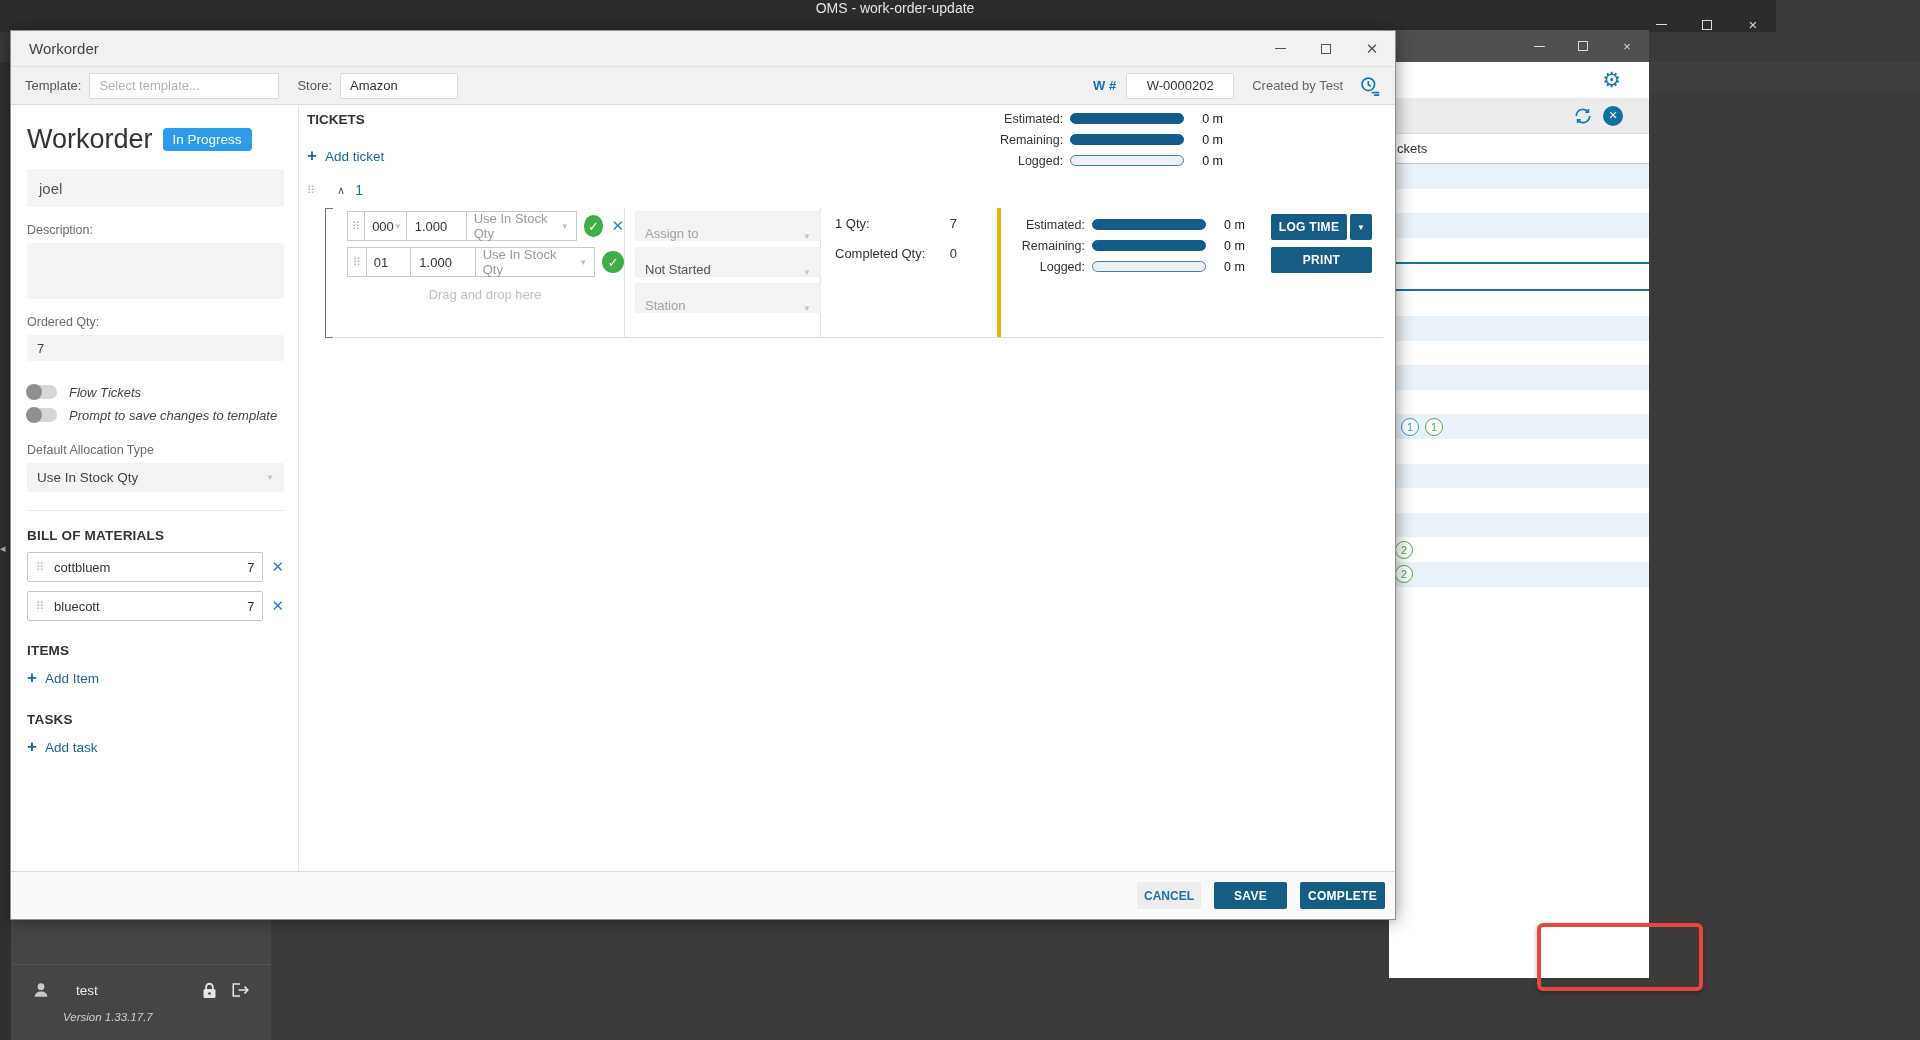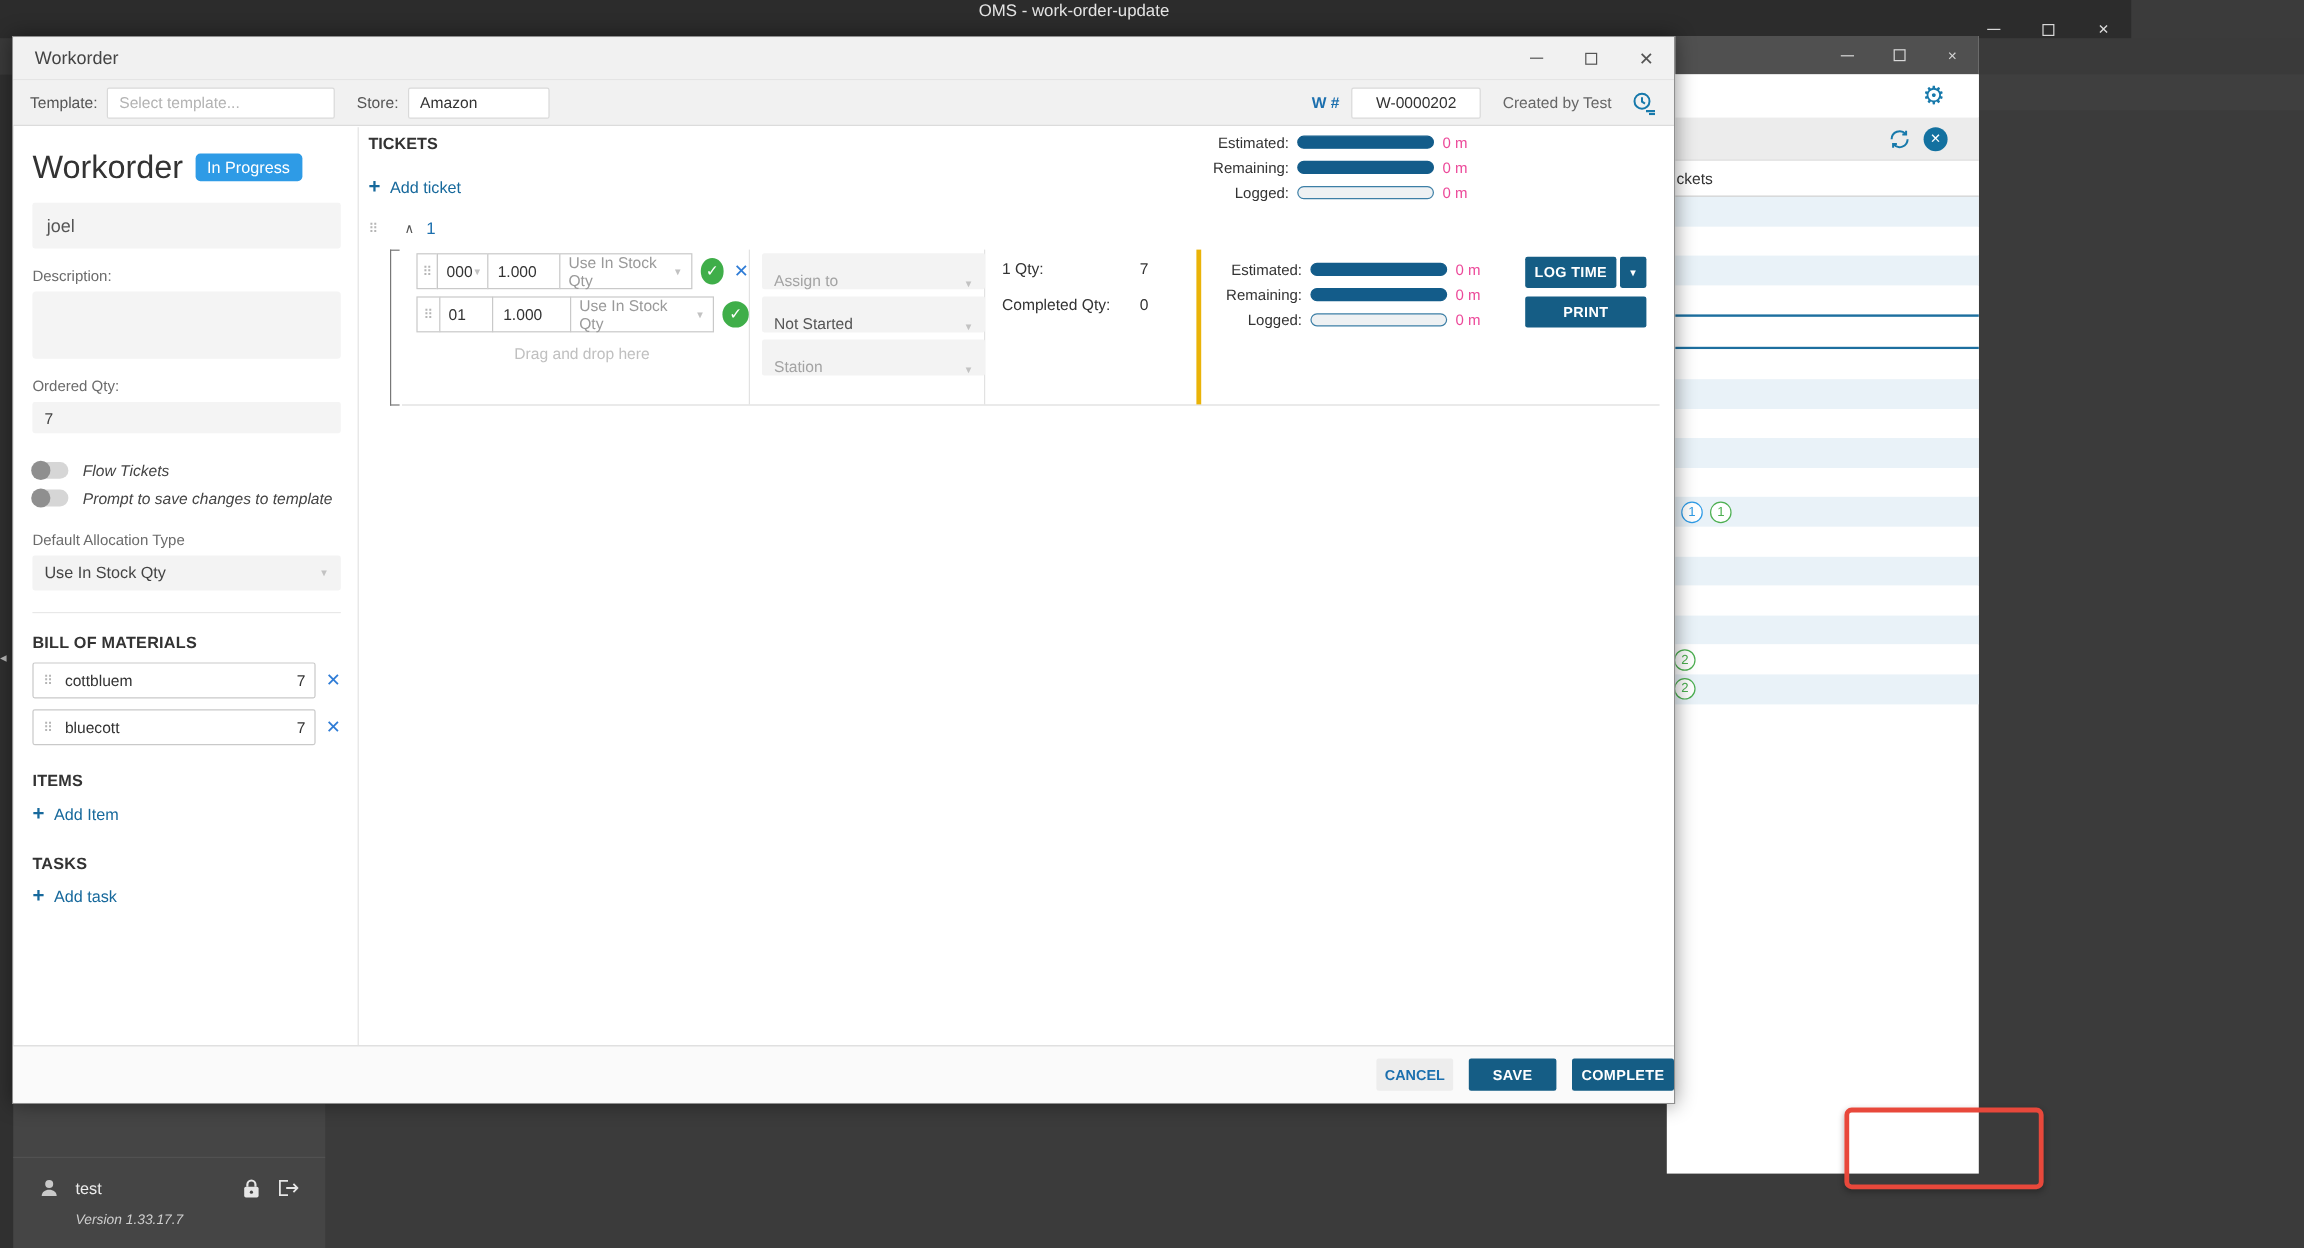--- a/index.html
+++ b/index.html
@@ -25,21 +25,21 @@
   .rail-arrow{position:absolute;left:0px;top:480px;color:#b9b9b9;font-size:11px;}
   .side-list{position:absolute;left:11px;top:0;right:0;}
   .side-item{height:30px;display:flex;align-items:center;padding-left:10px;color:#f2f2f2;font-size:13.5px;border-top:1px solid #515151;position:relative;}
   .side-item.first{border-top:none;}
   .side-item.sub{border-top:none;padding-left:44px;color:#eaeaea;}
   .side-icon{width:20px;height:20px;margin-right:14px;display:flex;align-items:center;justify-content:center;color:#a8a8a8;font-size:18px;}
   .side-badge{margin-left:auto;margin-right:26px;font-size:13px;color:#f2f2f2;}
   .side-chevron{position:absolute;right:10px;color:#9f9f9f;font-size:10px;}
   .side-user{position:absolute;left:11px;right:0;bottom:0;height:76px;border-top:1px solid #515151;color:#ececec;}
   .user-row{display:flex;align-items:center;height:34px;margin-top:8px;padding:0 22px 0 20px;}
-  .user-name{margin-left:12px;font-size:13.5px;}
+  .user-name{margin-left:25px;font-size:13.5px;}
   .user-icons{margin-left:auto;display:flex;gap:14px;align-items:center;}
   .version{margin-left:52px;margin-top:4px;font-size:11.5px;color:#cfcfcf;font-style:italic;}
 
   
   .tabbar{position:absolute;left:271px;top:62px;width:1649px;height:30px;background:#3f3f3f;display:flex;gap:17px;padding-left:1px;}
   .tab{height:30px;display:flex;align-items:center;background:#4b4b4b;color:#d8d8d8;font-size:13px;}
   .tab .tab-label{padding:0 26px 0 12px;}
   .tab .tab-close{padding-right:10px;color:#bdbdbd;font-size:13px;}
   .tab.active{background:#6e6e6e;color:#fff;}
   .tab1{width:138px}.tab2{width:133px}.tab3{width:135px}
@@ -110,21 +110,21 @@
   .add-link{display:flex;align-items:center;margin-top:10px;color:#17699c;font-size:13.5px;}
   .add-plus{font-size:17px;font-weight:bold;margin-right:8px;}
 
   
   .tk-heading{position:absolute;left:8px;top:6px;font-size:13.5px;font-weight:bold;color:#333;}
   .tk-totals{position:absolute;right:172px;top:2px;}
   .prog-row{display:flex;align-items:center;height:21px;}
   .prog-label{width:70px;text-align:right;font-size:12.5px;color:#333;margin-right:7px;}
   .pill{width:114px;height:11px;border-radius:6px;background:#135c8a;border:1px solid #135c8a;}
   .pill.empty{background:#eef1f3;border:1px solid #3d7fa6;}
-  .prog-val{margin-left:7px;font-size:12.5px;color:#ec4899;}
+  .prog-val{margin-left:18px;font-size:12.5px;color:#0f172a;}
   .tk-add{position:absolute;left:8px;top:40px;}
   .tk-group-head{position:absolute;left:8px;top:76px;display:flex;align-items:center;}
   .grp-chevron{margin-left:12px;color:#555;font-size:11px;}
   .grp-num{margin-left:10px;color:#1b6fae;font-size:14px;}
   .tk-bracket{position:absolute;left:26px;top:102px;height:130px;width:8px;border-left:1px solid #777;border-top:1px solid #777;border-bottom:1px solid #777;}
   .tk-card{position:absolute;left:36px;right:12px;top:102px;height:130px;border-bottom:1px solid #ddd;display:flex;}
   .tk-col1{width:290px;border-right:1px solid #e2e2e2;padding:3px 0 0 12px;}
   .tk-col2{width:196px;border-right:1px solid #e2e2e2;padding:3px 0 0 10px;}
   .tk-col3{width:180px;border-right:4px solid #eab308;padding:8px 12px 0 14px;}
   .tk-col4{width:270px;padding:6px 0 0 14px;}
@@ -142,21 +142,21 @@
   .sel-box .val{color:#555;}
   .sel-box .ph{color:#a3a3a3;}
   .qtyline{display:flex;font-size:13px;color:#333;margin-bottom:15px;}
   .qtyline .v{margin-left:auto;padding-right:28px;}
   .btn{background:#155d85;color:#fff;font-size:12px;font-weight:bold;display:flex;align-items:center;justify-content:center;border-radius:2px;letter-spacing:.3px;}
   .logtime-row{display:flex;}
   .btn-logtime{width:76px;height:26px;}
   .btn-logtime-arrow{width:22px;height:26px;margin-left:3px;font-size:8px;}
   .btn-print{width:101px;height:26px;margin-top:7px;}
 
-  .modal-footer{position:absolute;left:0;bottom:0;right:0;height:48px;background:#fafafa;border-top:1px solid #d9d9d9;display:flex;align-items:center;justify-content:flex-end;gap:13px;}
+  .modal-footer{position:absolute;left:0;bottom:0;right:0;height:48px;background:#fafafa;border-top:1px solid #d9d9d9;display:flex;align-items:center;justify-content:flex-end;gap:13px;padding-right:10px;}
   .btn-cancel{width:64px;height:27px;background:#ededed;color:#1b6fae;font-size:12px;font-weight:bold;display:flex;align-items:center;justify-content:center;border-radius:2px;}
   .btn-save{width:73px;height:27px;}
   .btn-complete{width:85px;height:27px;}
 
   .red-annotation{position:absolute;left:1537px;top:923px;width:166px;height:68px;border:4px solid #e8483b;border-radius:6px;z-index:40;box-shadow:0 2px 5px rgba(0,0,0,.3);}
 
   svg{display:block;}
 </style>
 </head>
 <body>

